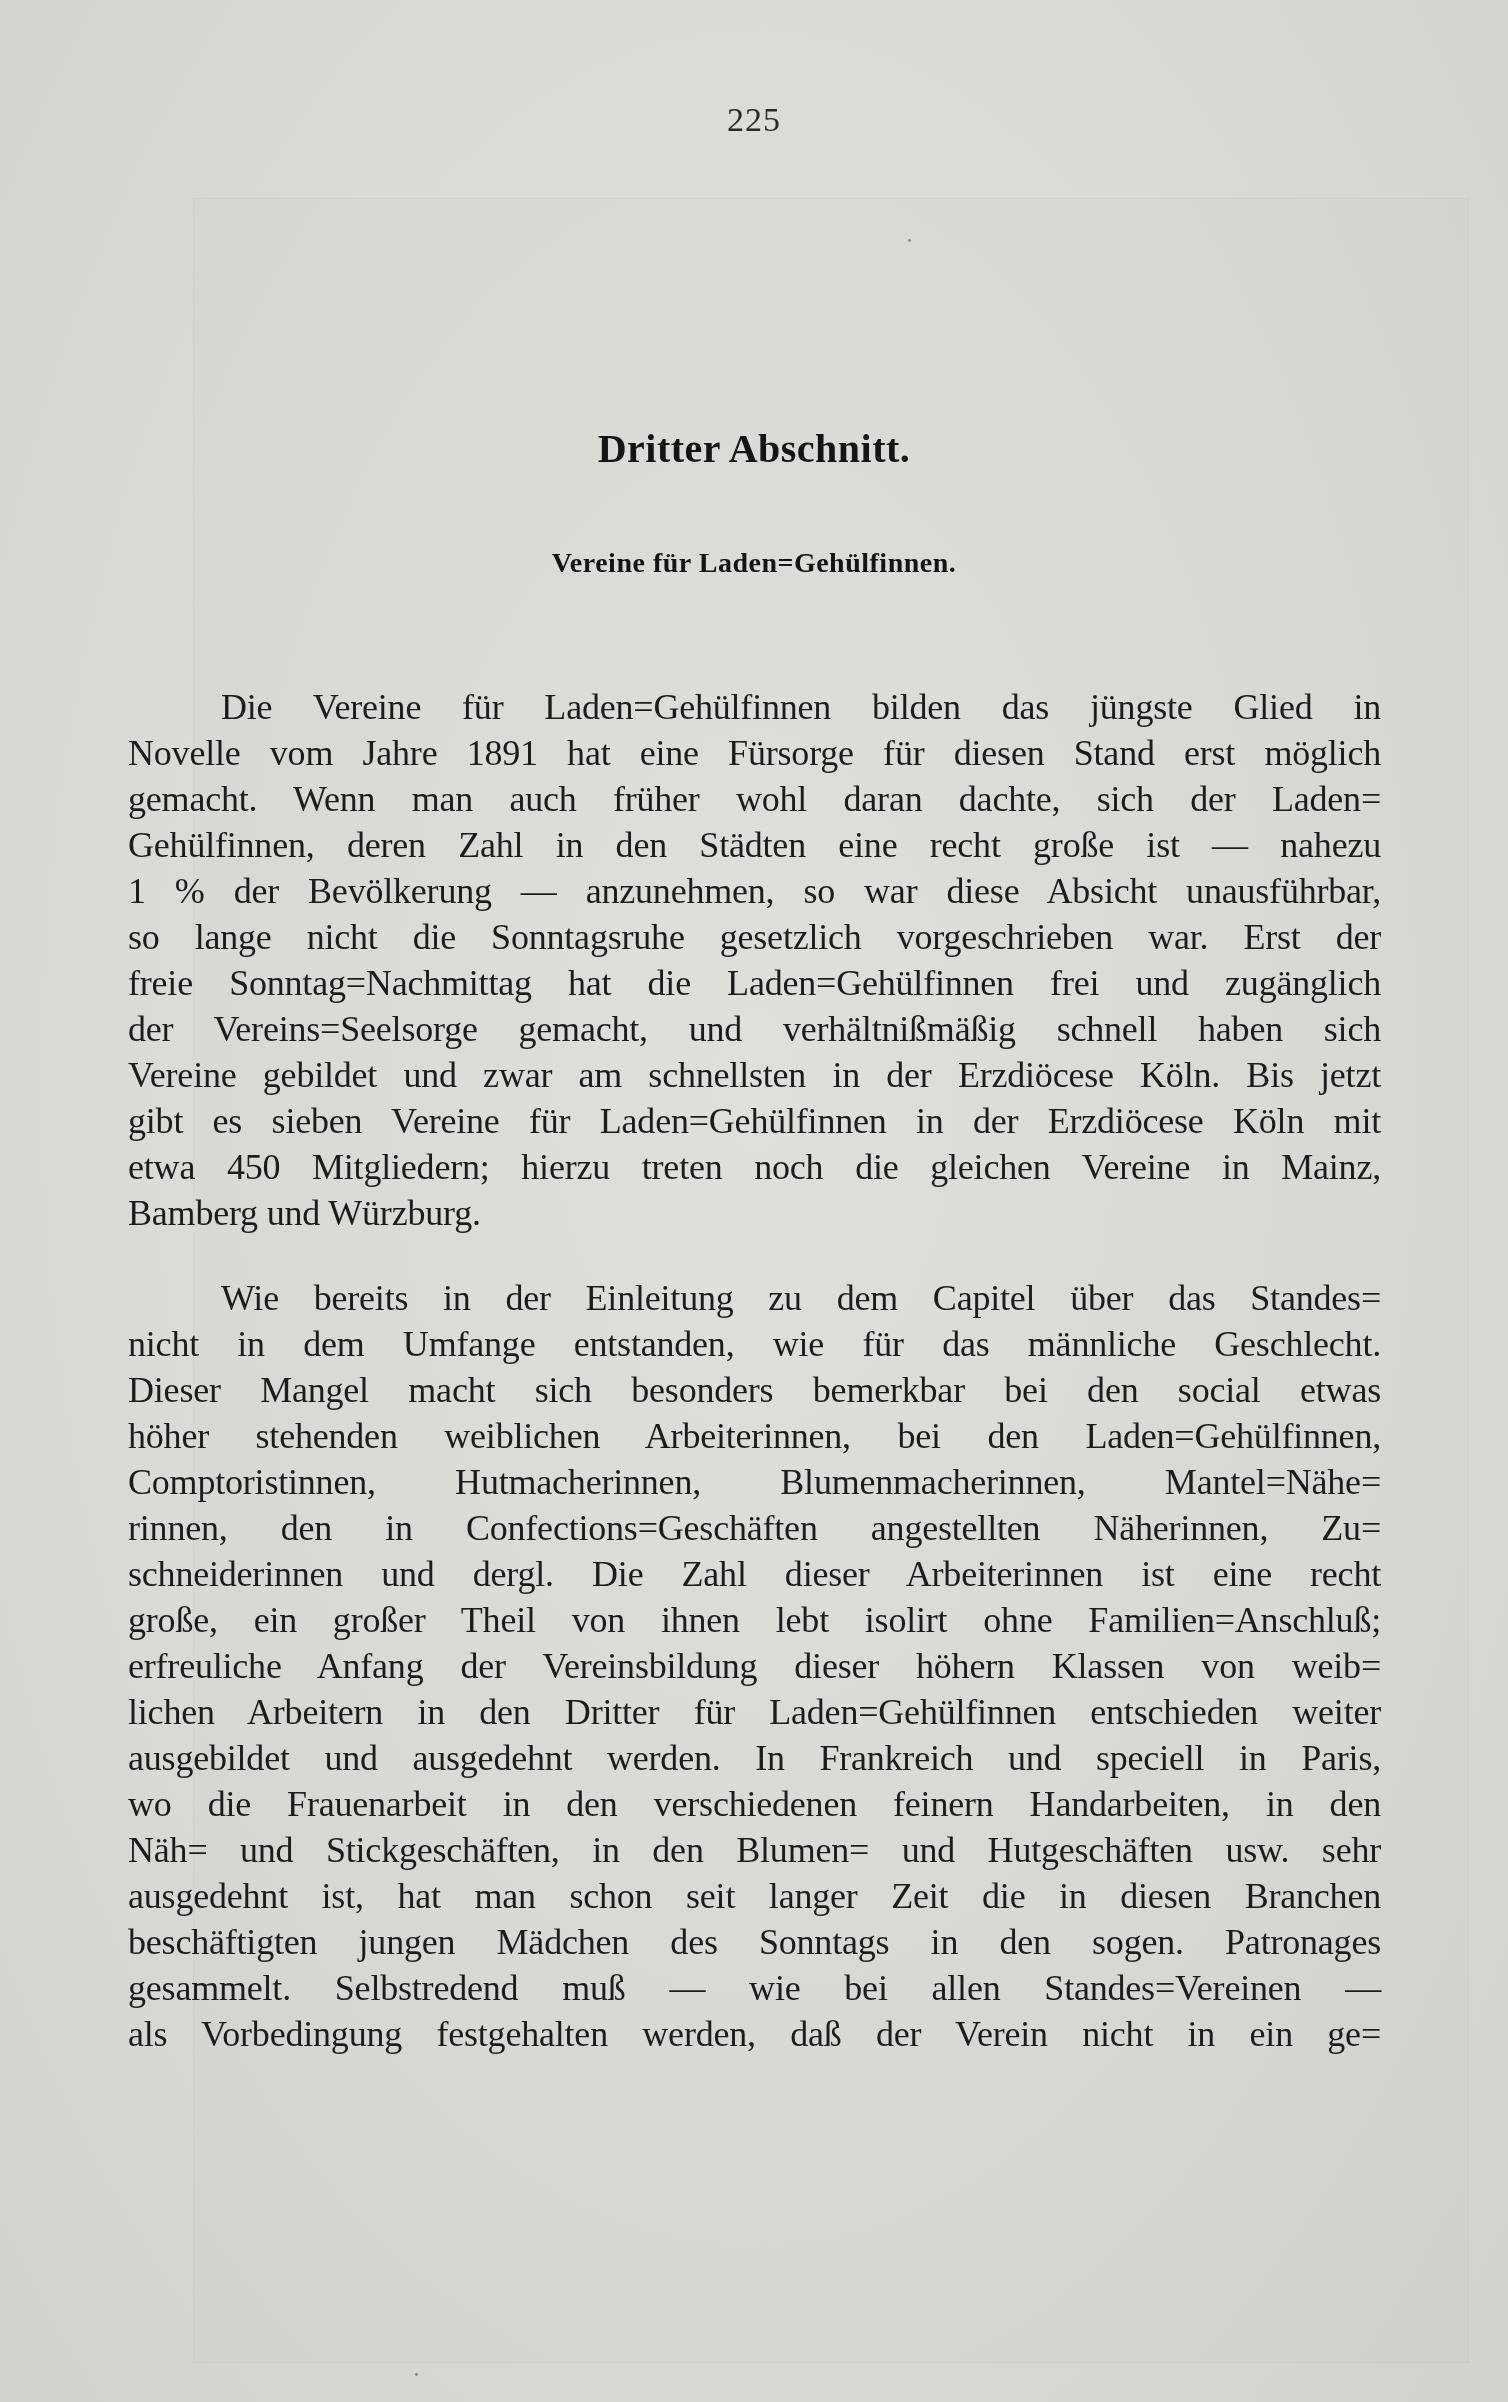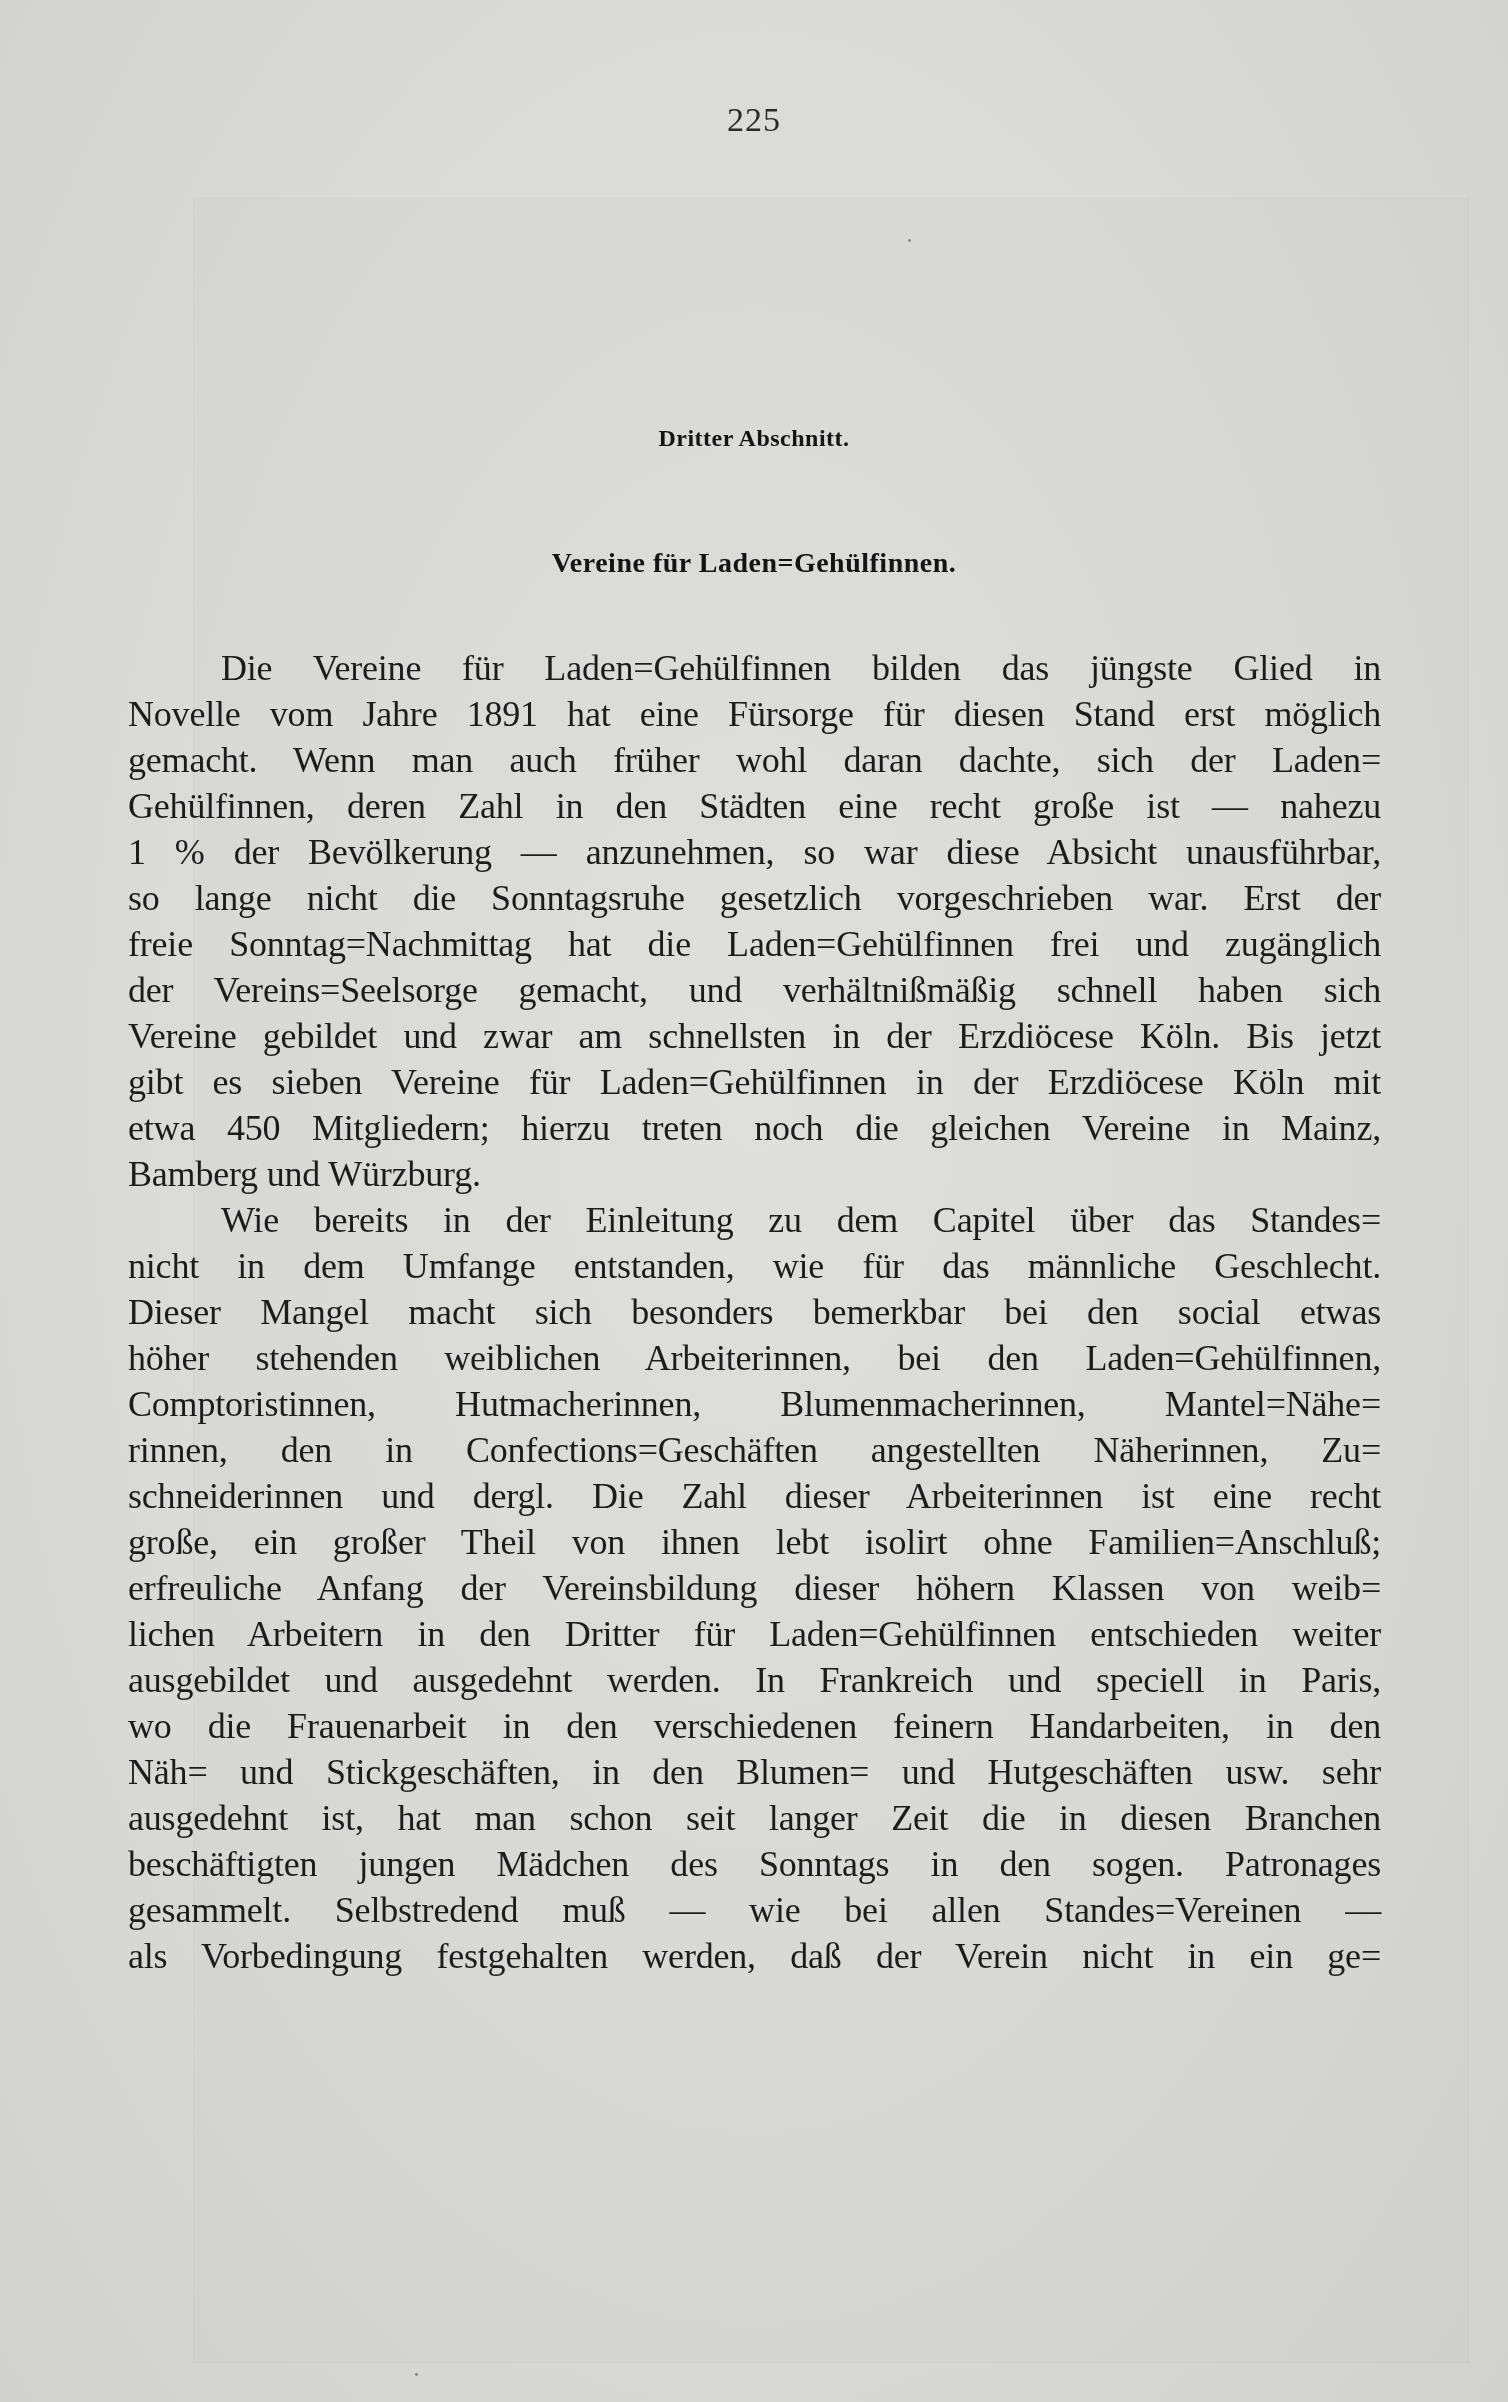--- a/index.html
+++ b/index.html
@@ -39,21 +39,21 @@
       letter-spacing: 1px;
       color: #2a2a2a;
     }
     .section-title {
       position: absolute;
       top: 425px;
       left: 0; width: 1508px;
       text-align: center;
       font-family: "Liberation Serif", serif;
       font-weight: bold;
-      font-size: 24px;
+      font-size: 40px;
       color: #141414;
       letter-spacing: 0.5px;
     }
     .section-subtitle {
       position: absolute;
       top: 547px;
       left: 0; width: 1508px;
       text-align: center;
       font-family: "Liberation Serif", serif;
       font-weight: bold;
@@ -71,21 +71,21 @@
       height: 46px;
       line-height: 46px;
       font-family: "Liberation Serif", serif;
       font-size: 36px;
       color: #1c1c1c;
       white-space: nowrap;
       text-align: justify;
       text-align-last: justify;
       letter-spacing: -0.2px;
     }
-    .line.indent { padding-left: 93px; }
+    .line.indent { padding-left: 93px; margin-top: 39px; }
     .line.last { text-align-last: left; }
     .speck {
       position: absolute;
       width: 2.9px; height: 2.9px;
       background: rgba(60,60,60,0.5);
       border-radius: 50%;
     }
   </style>
 </head>
 <body>

